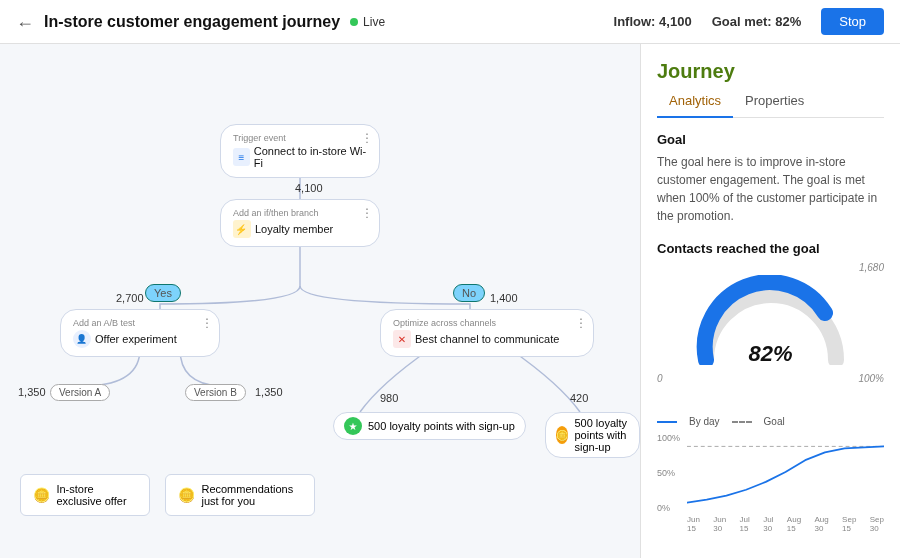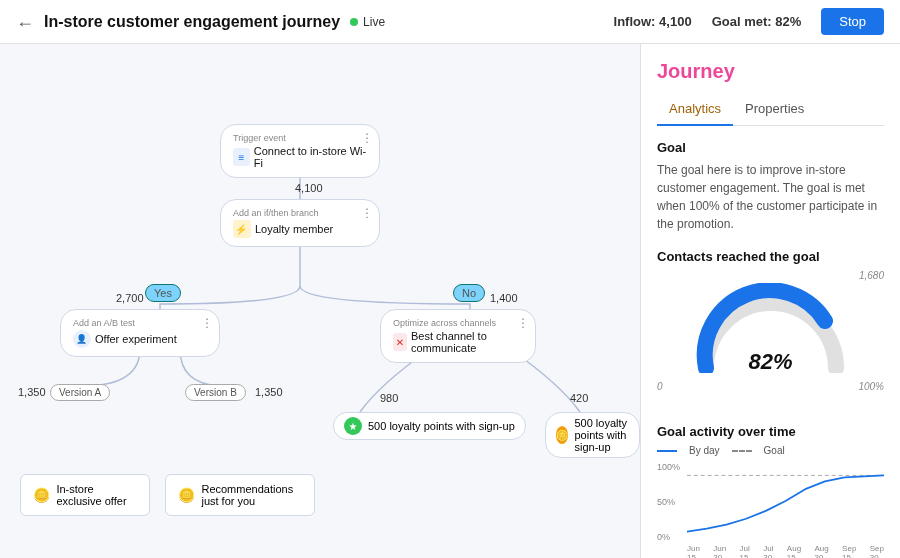--- a/index.html
+++ b/index.html
@@ -33,21 +33,21 @@
       position: absolute; background: #fff; border: 1px solid #d0d8e8;
       border-radius: 16px; padding: 8px 12px; font-size: 11px;
     }
     .node-label { font-size: 9px; color: #888; margin-bottom: 2px; }
     .node-title { font-size: 11px; font-weight: 500; color: #111; }
     .node-menu { position: absolute; right: 6px; top: 6px; color: #888; font-size: 12px; cursor: pointer; }
 
     .trigger-node { left: 220px; top: 80px; width: 160px; }
     .branch-node { left: 220px; top: 155px; width: 160px; }
     .ab-node { left: 60px; top: 265px; width: 160px; }
-    .channel-node { left: 380px; top: 265px; width: 156px; }
+    .channel-node { left: 380px; top: 265px; width: 214px; }
 
     .count-label {
       position: absolute; font-size: 11px; color: #333; font-weight: 500;
     }
 
     .yes-badge, .no-badge {
       position: absolute; border: 1px solid #0f766e; border-radius: 12px;
       padding: 2px 8px; font-size: 11px; background: #7dd3fc;
     }
     .yes-badge { left: 145px; top: 240px; color: #555; }
@@ -73,21 +73,21 @@
 
     
     .connector-svg { position: absolute; top: 0; left: 0; width: 100%; height: 100%; pointer-events: none; }
 
     
     .sidebar {
       width: 260px; border-left: 1px solid #e0e0e0; background: #fff;
       display: flex; flex-direction: column; flex-shrink: 0; overflow-y: auto;
       padding: 16px;
     }
-    .sidebar-title { font-size: 20px; font-weight: 600; color: #ec4899; margin-bottom: 12px; }
+    .sidebar-title { font-size: 20px; font-weight: 600; color: #4d7c0f; margin-bottom: 4px; }
 
     .tabs { display: flex; gap: 0; border-bottom: 1px solid #e0e0e0; margin-bottom: 14px; }
     .tab {
       padding: 6px 12px 8px; font-size: 13px; cursor: pointer; color: #555;
       border-bottom: 2px solid transparent; margin-bottom: -1px;
     }
     .tab.active { color: #a16207; border-bottom: 2px solid #1a73e8; font-weight: 500; }
 
     .section-title { font-size: 13px; font-weight: 600; color: #111; margin-bottom: 6px; }
     .section-text { font-size: 12px; color: #555; line-height: 1.5; margin-bottom: 16px; }
@@ -251,21 +251,20 @@
           <path d="M 15 85 A 65 65 0 0 1 134 38" stroke="#1a73e8" stroke-width="16" fill="none" stroke-linecap="round"></path>
         </svg>
         <div class="gauge-center-label">82%</div>
       </div>
       <div class="gauge-labels">
         <span>0</span>
         <span>100%</span>
       </div>
     </div>
 
-    <div class="section-title">Goal activity over time</div>
 
     <div class="chart-legend">
       <span class="legend-line"></span>
       <span>By day</span>
       <span class="legend-dashed"></span>
       <span>Goal</span>
     </div>
 
     <div class="line-chart-container">
       <div class="chart-yaxis">

